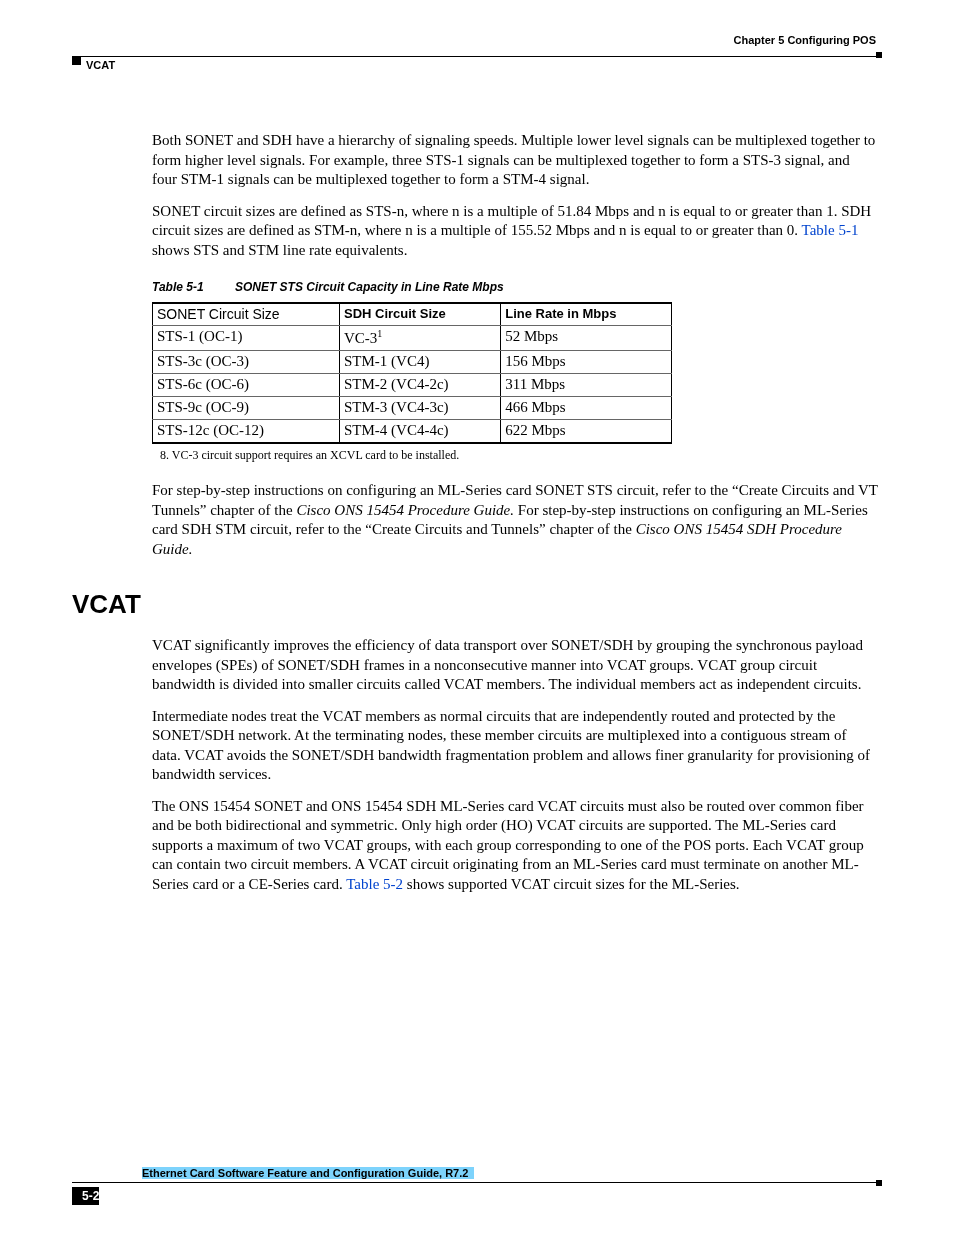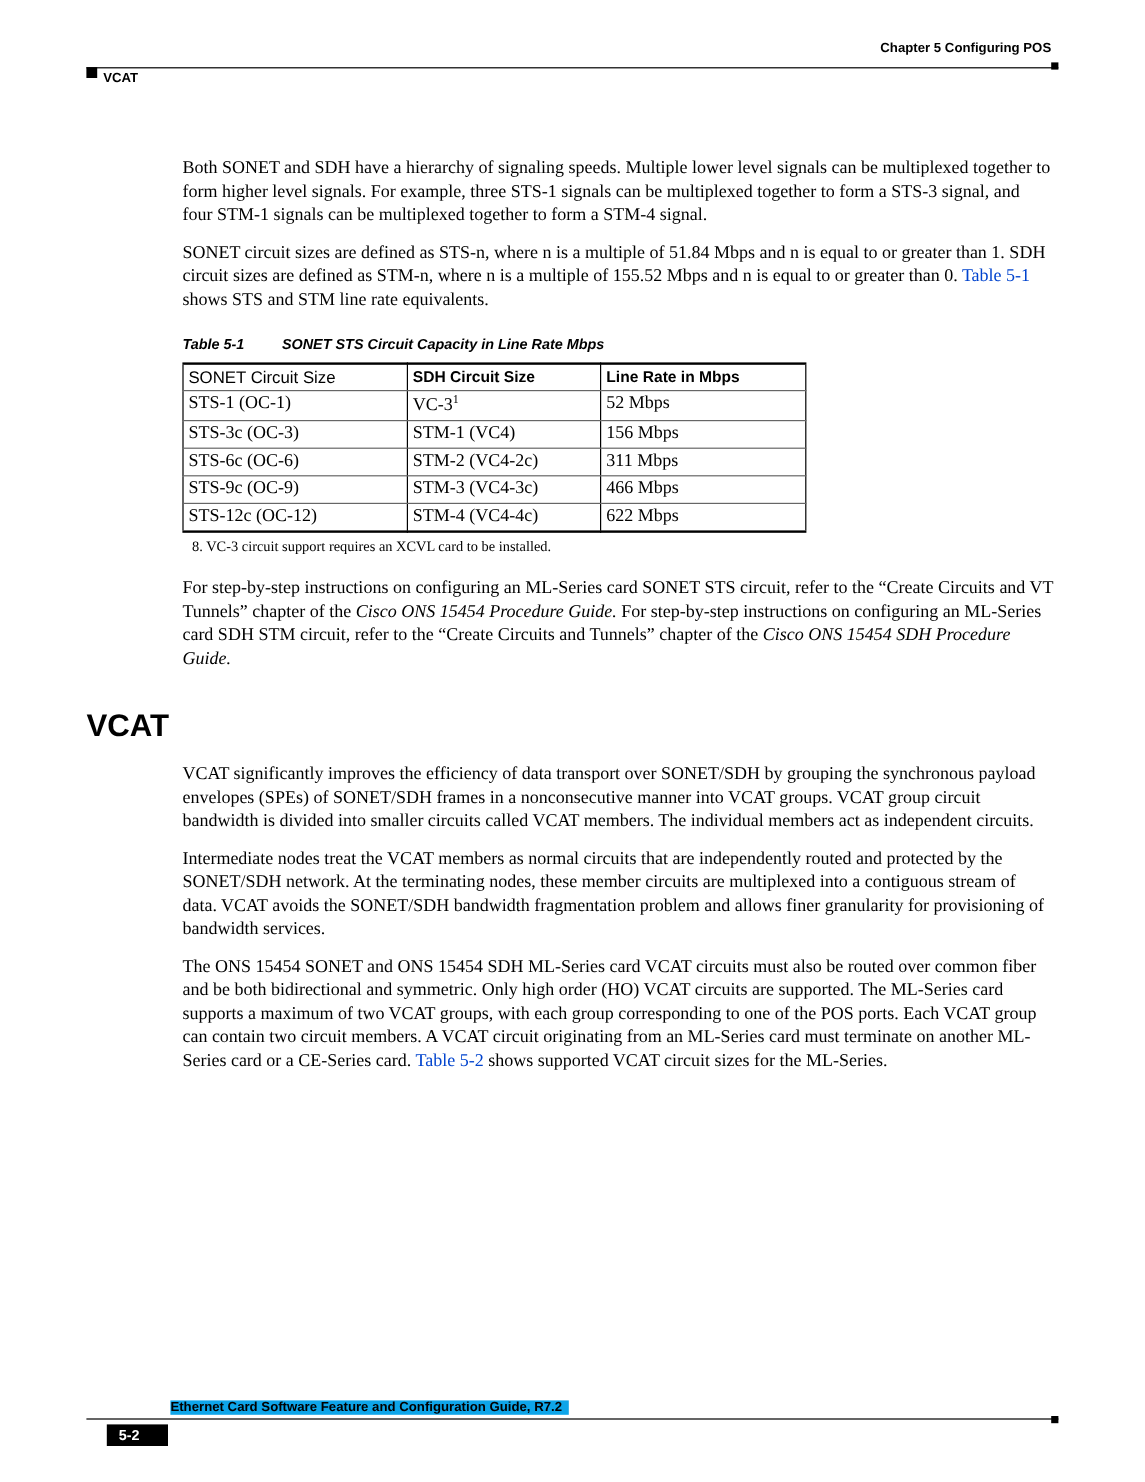--- a/index.html
+++ b/index.html
@@ -126,41 +126,41 @@
     position: relative;
     height: 24px;
   }
   .footer-text {
     position: absolute;
     left: 70px;
     top: -16px;
     font-family: Arial, Helvetica, sans-serif;
     font-weight: bold;
     font-size: 11px;
-    background: #0ea5e9;
+    background: #7dd3fc;
     padding-right: 6px;
   }
   .footer-marker {
     position: absolute;
     right: 0;
     top: -3px;
     width: 6px;
     height: 6px;
     background: #000;
   }
   .page-num-box {
     position: absolute;
-    left: 17px;
+    left: 0;
     top: 4px;
     background: #000;
     color: #fff;
     font-family: Arial, Helvetica, sans-serif;
     font-weight: bold;
     font-size: 12px;
-    padding: 2px 24px 2px 10px;
+    padding: 2px 0 2px 10px;
   }
 </style>
 </head>
 <body>
 
 <div class="page">
 
   <div class="header-bar">
     <div class="header-chapter">Chapter 5    Configuring POS</div>
     <div class="header-marker-right"></div>

